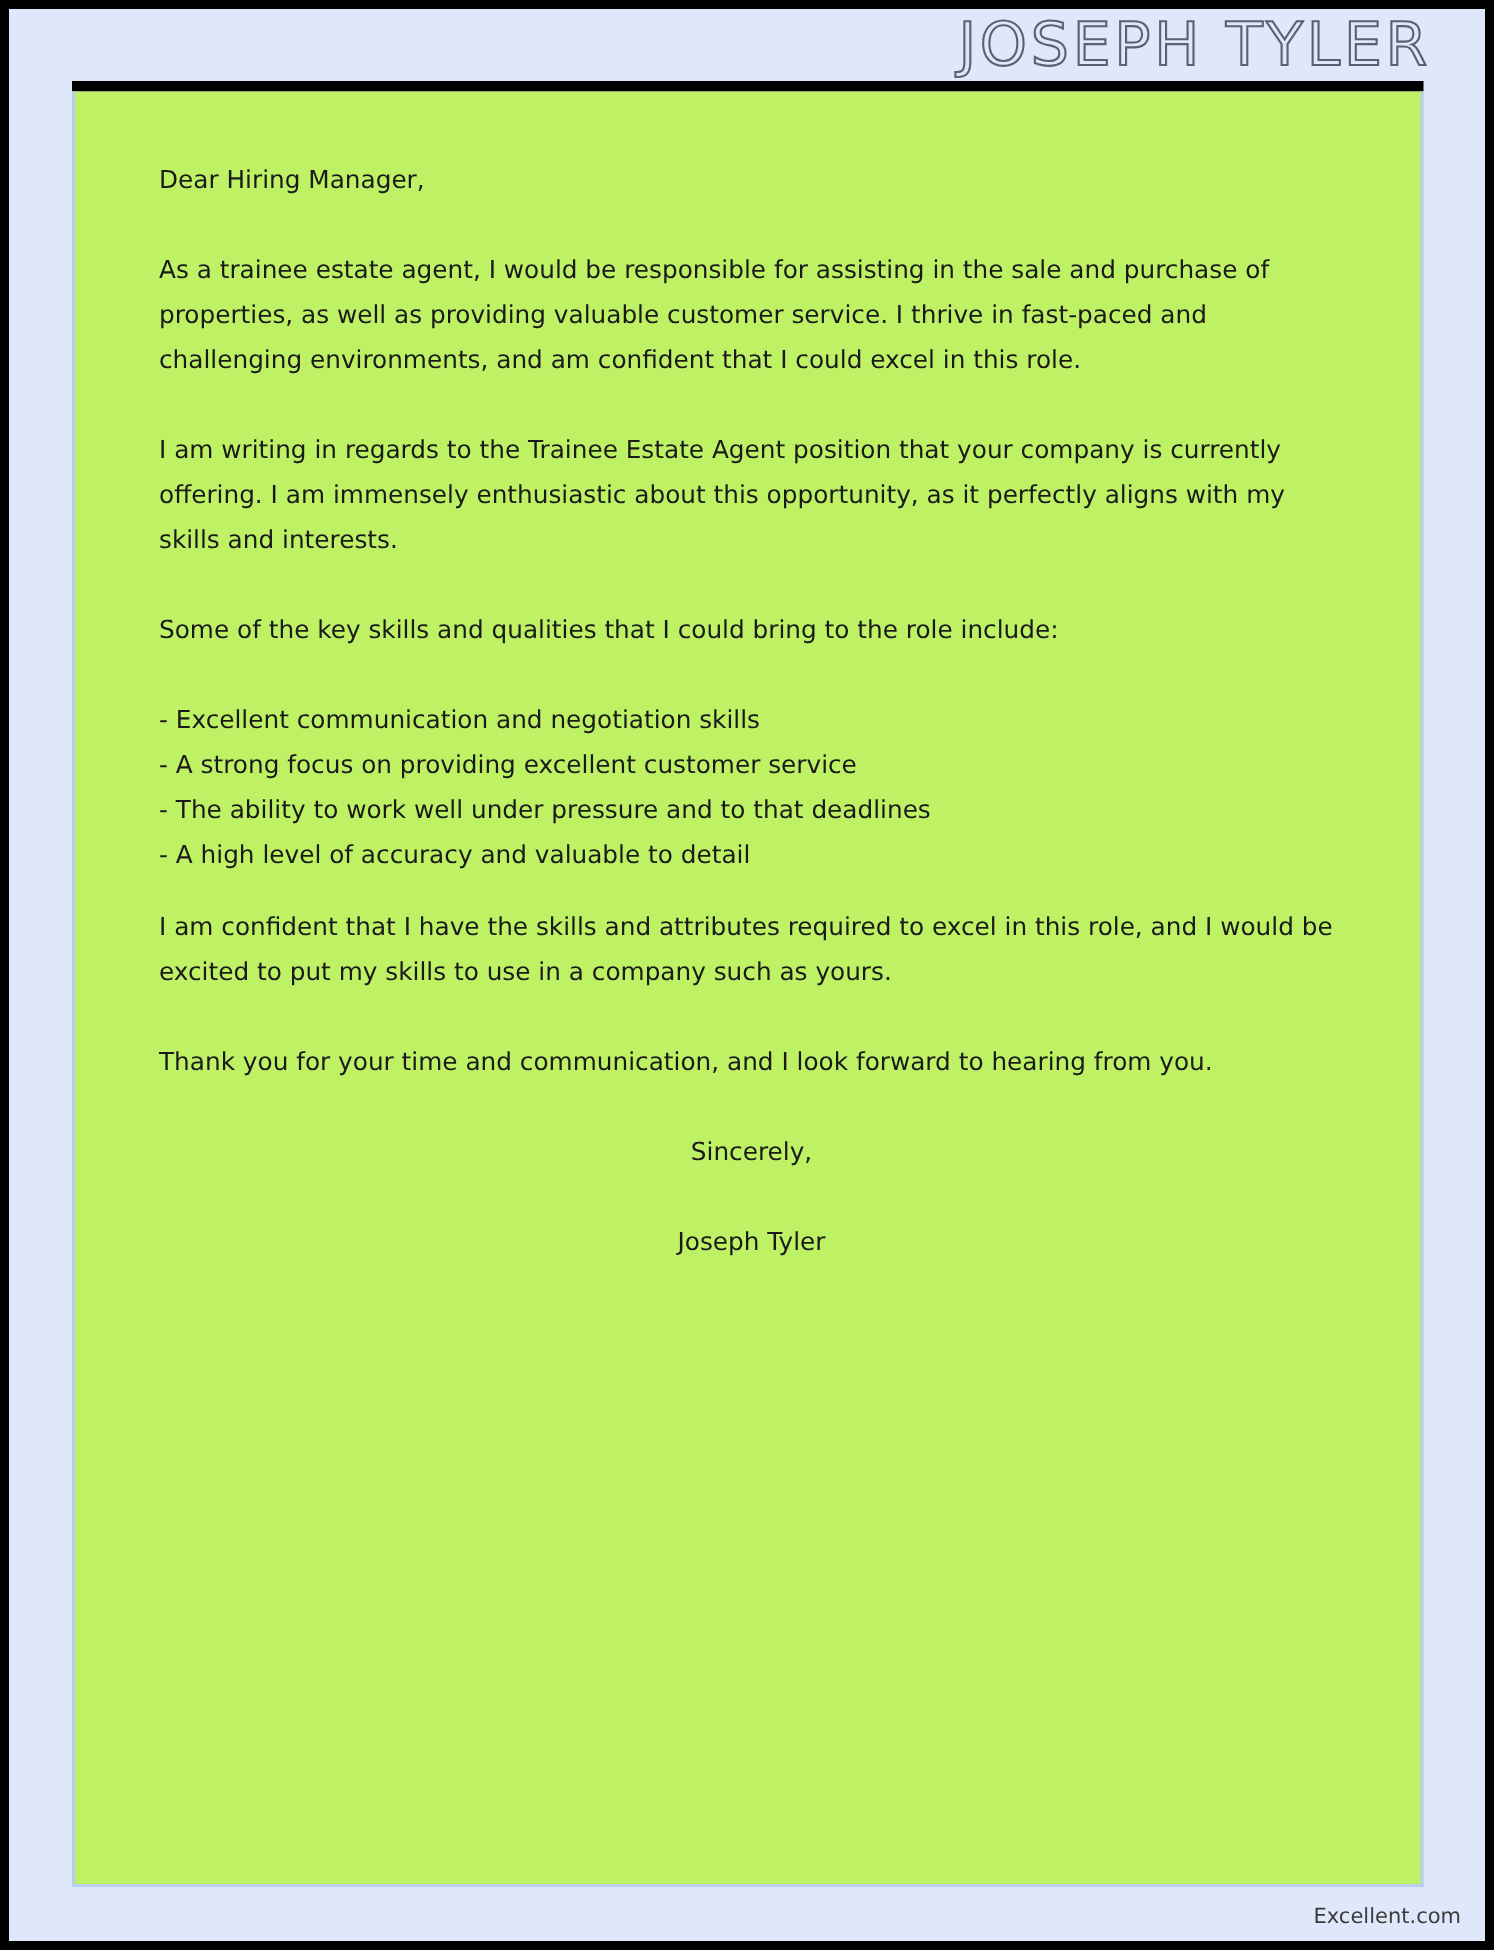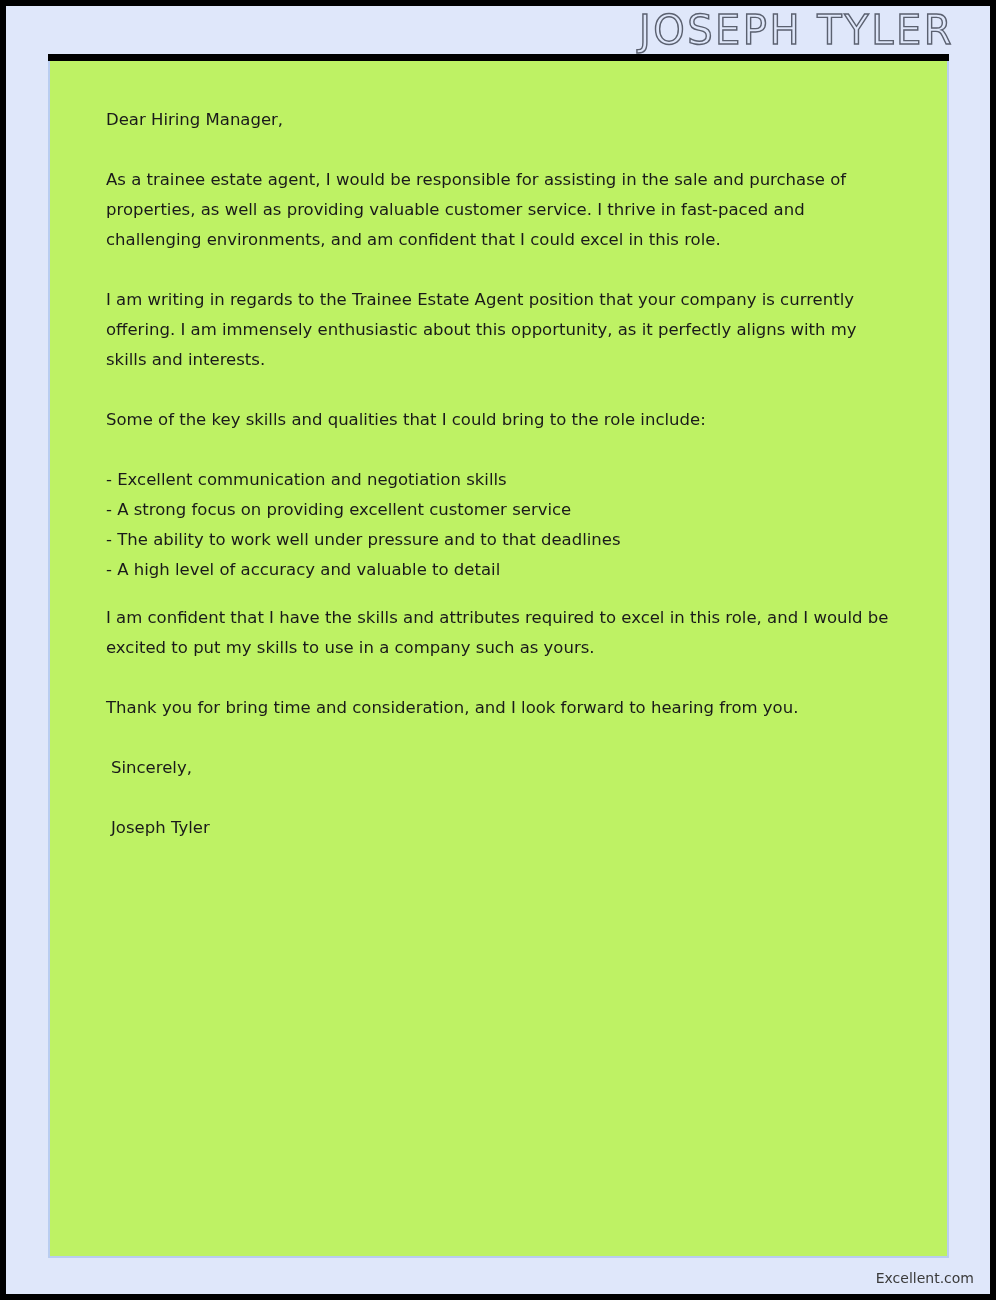--- a/index.html
+++ b/index.html
@@ -95,21 +95,22 @@
     margin: 0 0 18px 0;
     padding: 0;
     list-style: none;
   }
   .bullet-list li {
     margin: 0;
     line-height: 30px;
   }
 
   .signoff-block {
-    margin: 5px;
+    margin: 17px;
+    text-align: center;
   }
   .signoff-block .spacer {
     height: 30px;
   }
   .sign-name {
     line-height: 30px;
   }
   .sign-date {
     line-height: 30px;
     color: #2a7ae2;
@@ -150,21 +151,21 @@
 
       <ul class="bullet-list">
         <li>- Excellent communication and negotiation skills</li>
         <li>- A strong focus on providing excellent customer service</li>
         <li>- The ability to work well under pressure and to that deadlines</li>
         <li>- A high level of accuracy and valuable to detail</li>
       </ul>
 
       <p class="para">I am confident that I have the skills and attributes required to excel in this role, and I would be excited to put my skills to use in a company such as yours.</p>
 
-      <p class="para">Thank you for bring time and consideration, and I look forward to hearing from you.</p>
+      <p class="para">Thank you for your time and communication, and I look forward to hearing from you.</p>
 
       <div class="signoff-block">
         <div class="sign-name">Sincerely,</div>
         <div class="spacer"></div>
         <div class="sign-name">Joseph Tyler</div>
       </div>
 
     </div>
 
   </div>

